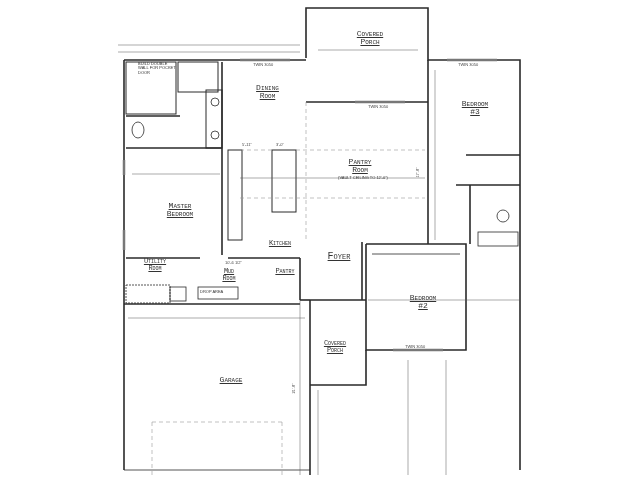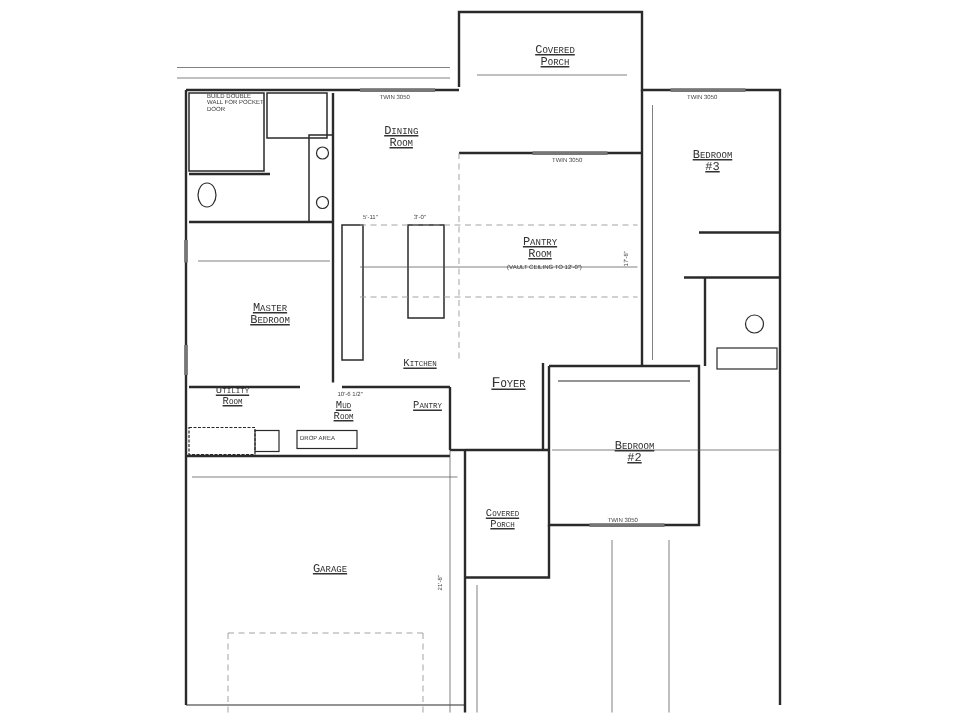--- a/index.html
+++ b/index.html
@@ -139,21 +139,21 @@
     <span>Foyer</span>
   </div>
 <div class="lbl" style="left:398px;top:294px;width:50px;font-size:8px;">
     <span>Bedroom</span>
     <span>#2</span>
   </div>
 <div class="lbl" style="left:314px;top:340px;width:42px;font-size:7px;">
     <span>Covered</span>
     <span>Porch</span>
   </div>
-<div class="lbl" style="left:195px;top:376px;width:50px;font-size:8px;">
+<div class="lbl" style="left:206px;top:376px;width:50px;font-size:8px;">
     <span>Garage</span>
   </div>
 
 <div class="note" style="left:138px;top:62px;width:40px;">BUILD DOUBLE WALL FOR POCKET DOOR</div>
 <div class="note" style="left:200px;top:290px;">DROP AREA</div>
 <div class="sm" style="left:253px;top:62px;">TWIN 3050</div>
 <div class="sm" style="left:368px;top:104px;">TWIN 3050</div>
 <div class="sm" style="left:458px;top:62px;">TWIN 3050</div>
 <div class="sm" style="left:405px;top:344px;">TWIN 3050</div>
 <div class="sm" style="left:412px;top:170px;transform:rotate(-90deg);">17'-8"</div>

